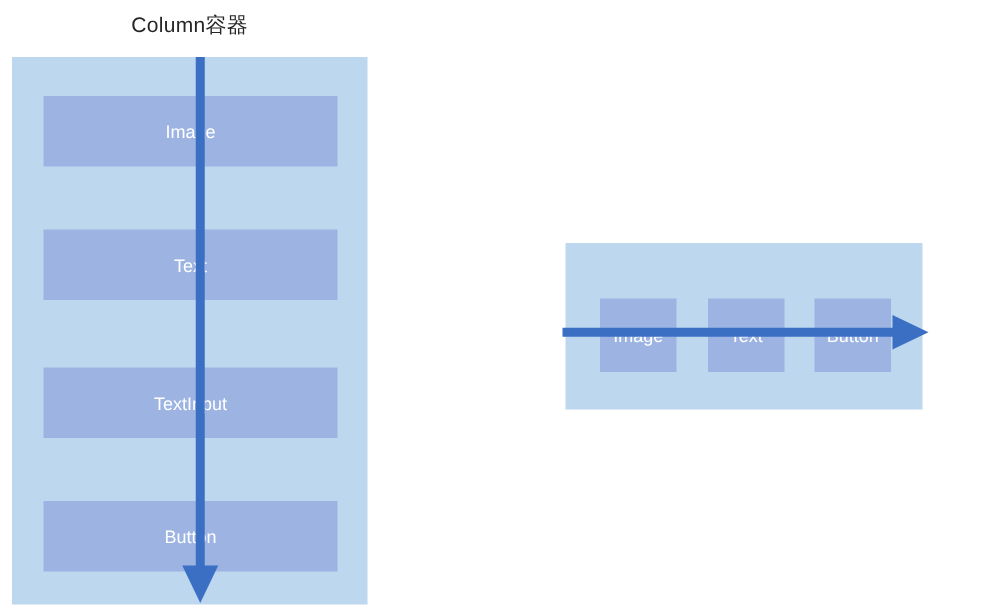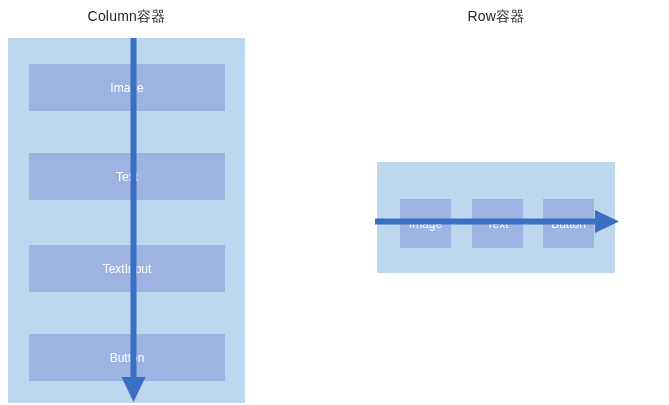--- a/index.html
+++ b/index.html
@@ -135,21 +135,20 @@
     <div class="child-box column-child col-child-2">TextInput</div>
 
     <div class="child-box column-child col-child-3">Button</div>
   </div>
 
   <svg id="column-arrow" class="arrow-svg" viewBox="0 0 32 375">
     <line x1="15.5" y1="6" x2="15.5" y2="348" stroke="#3b6fc4" stroke-width="6"></line>
     <polygon points="15.5,370 3.5,345 27.5,345" fill="#3b6fc4"></polygon>
   </svg>
 
-  <div id="row-title" class="diagram-title">Row容器</div>
 
   <div id="row-container" class="container-box">
 
     <div class="child-box row-child row-child-0">Image</div>
 
     <div class="child-box row-child row-child-1">Text</div>
 
     <div class="child-box row-child row-child-2">Button</div>
   </div>
 

